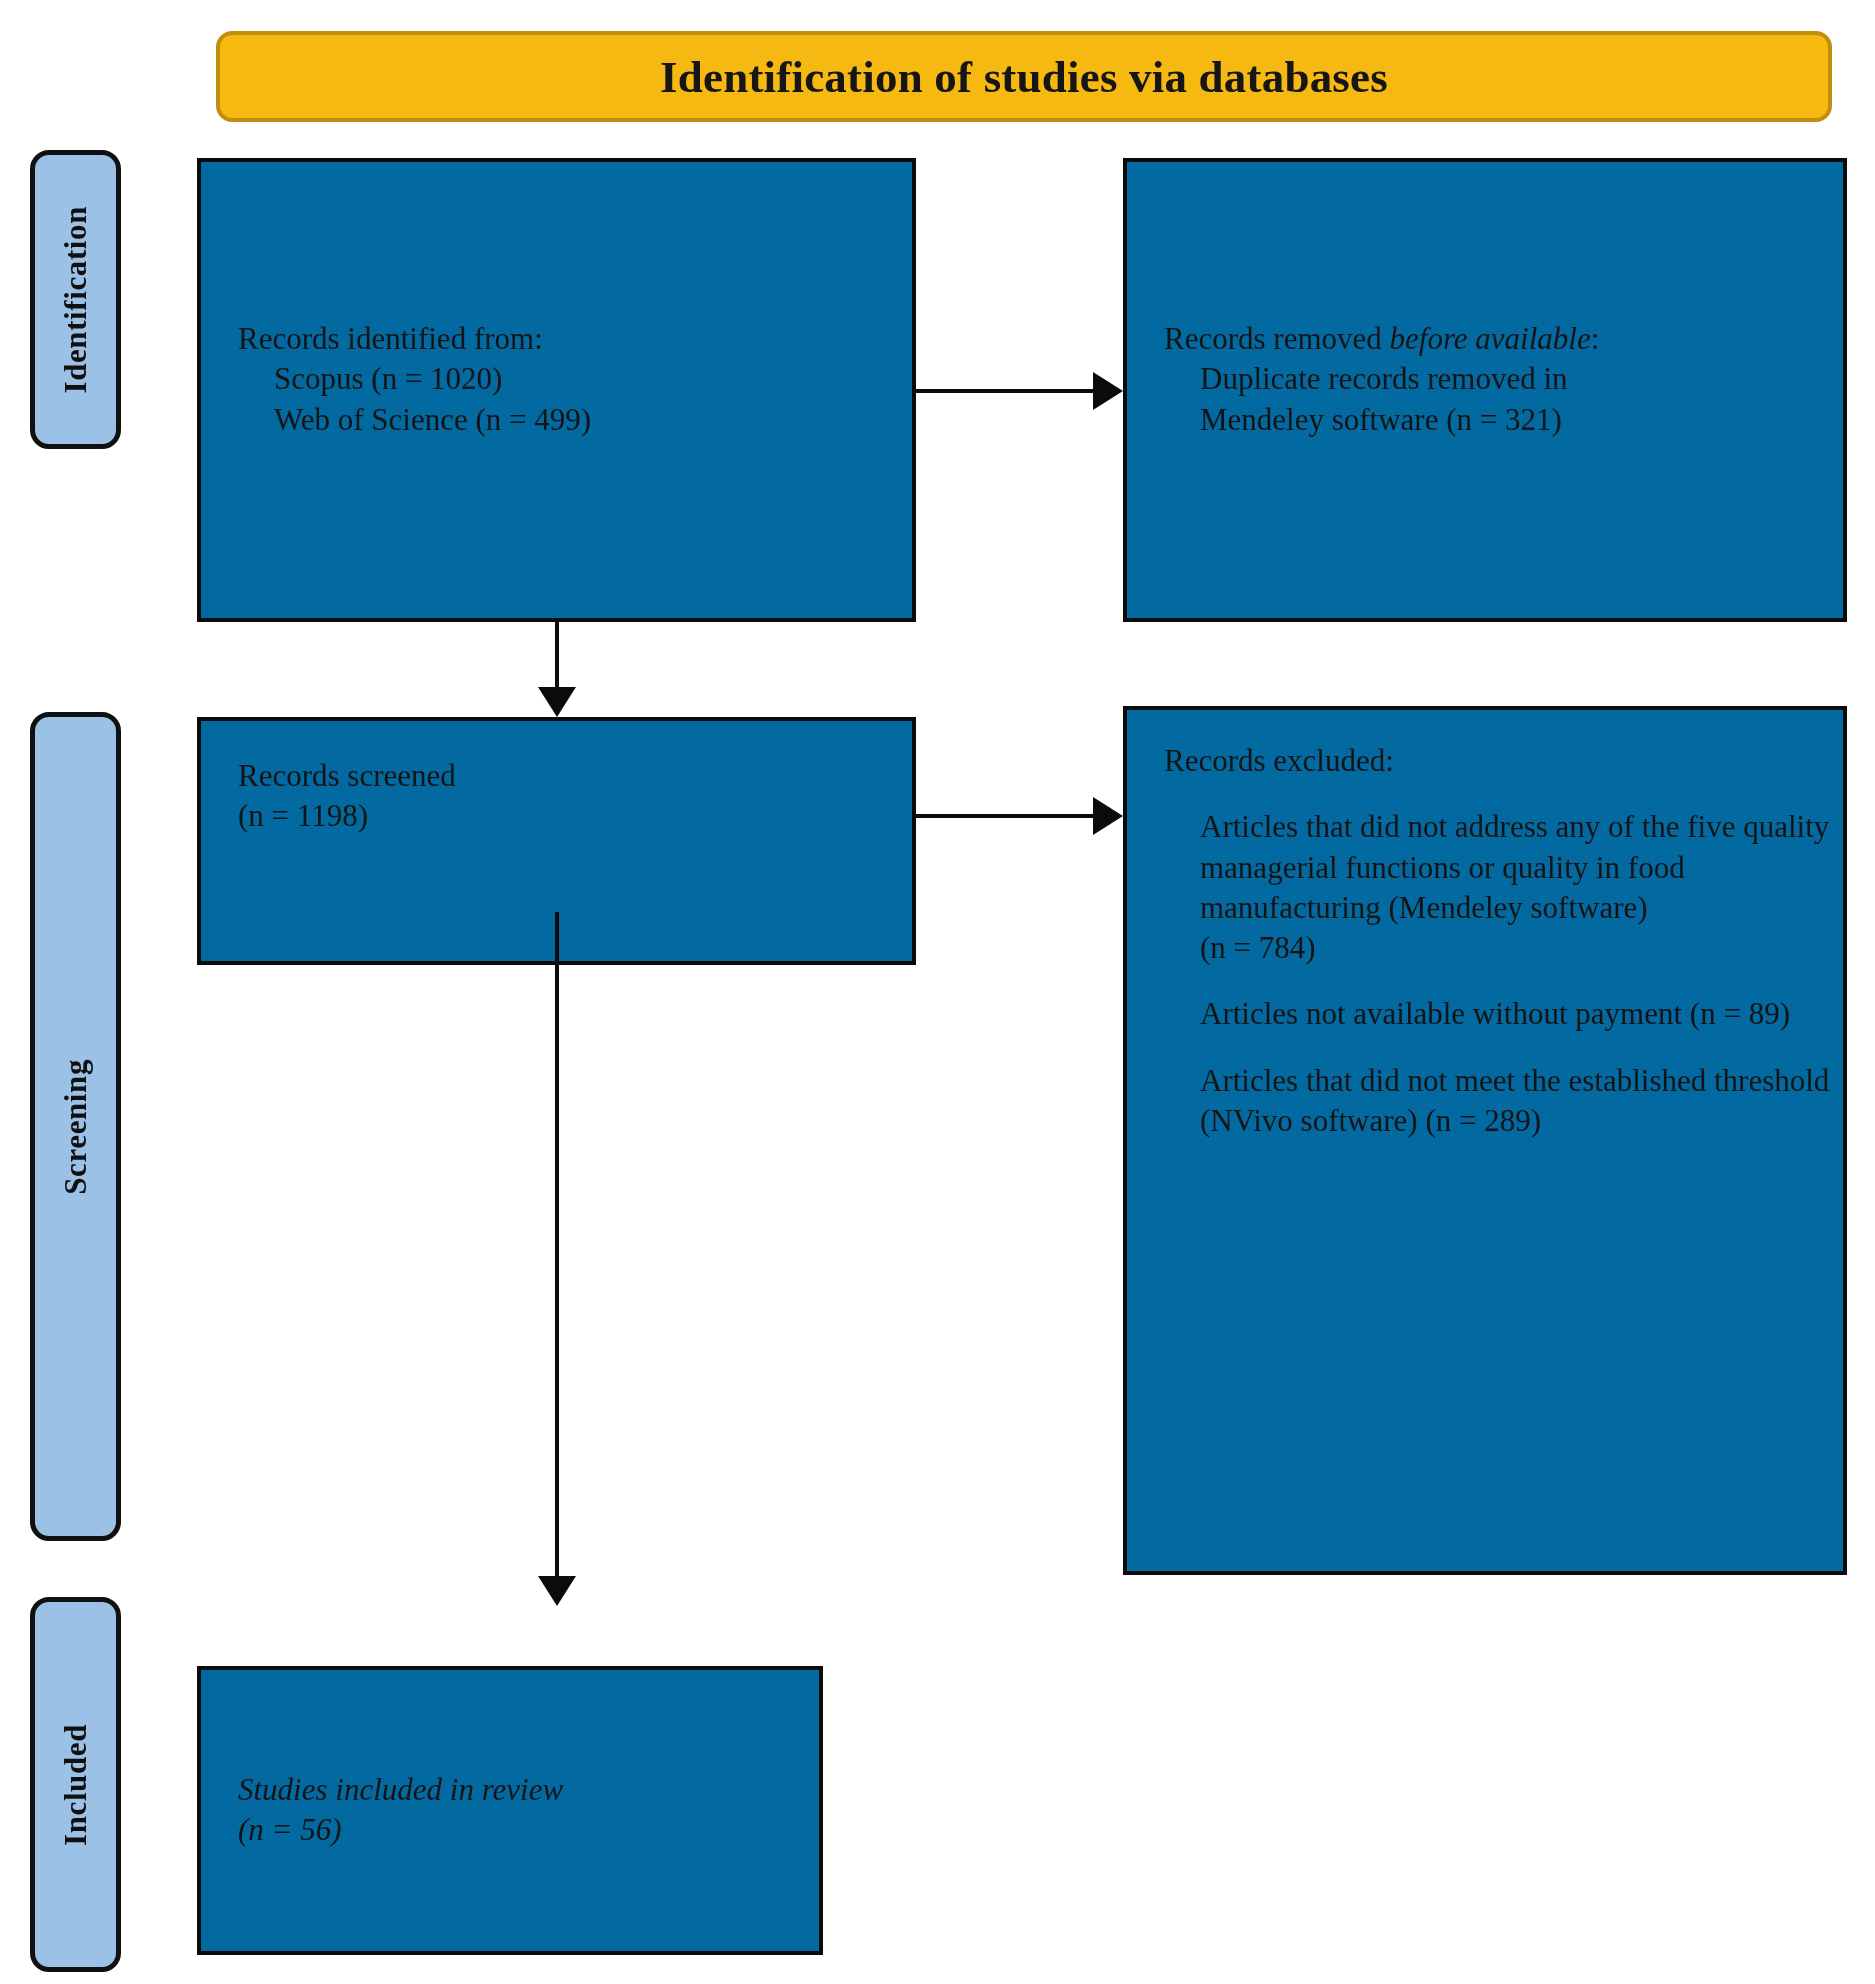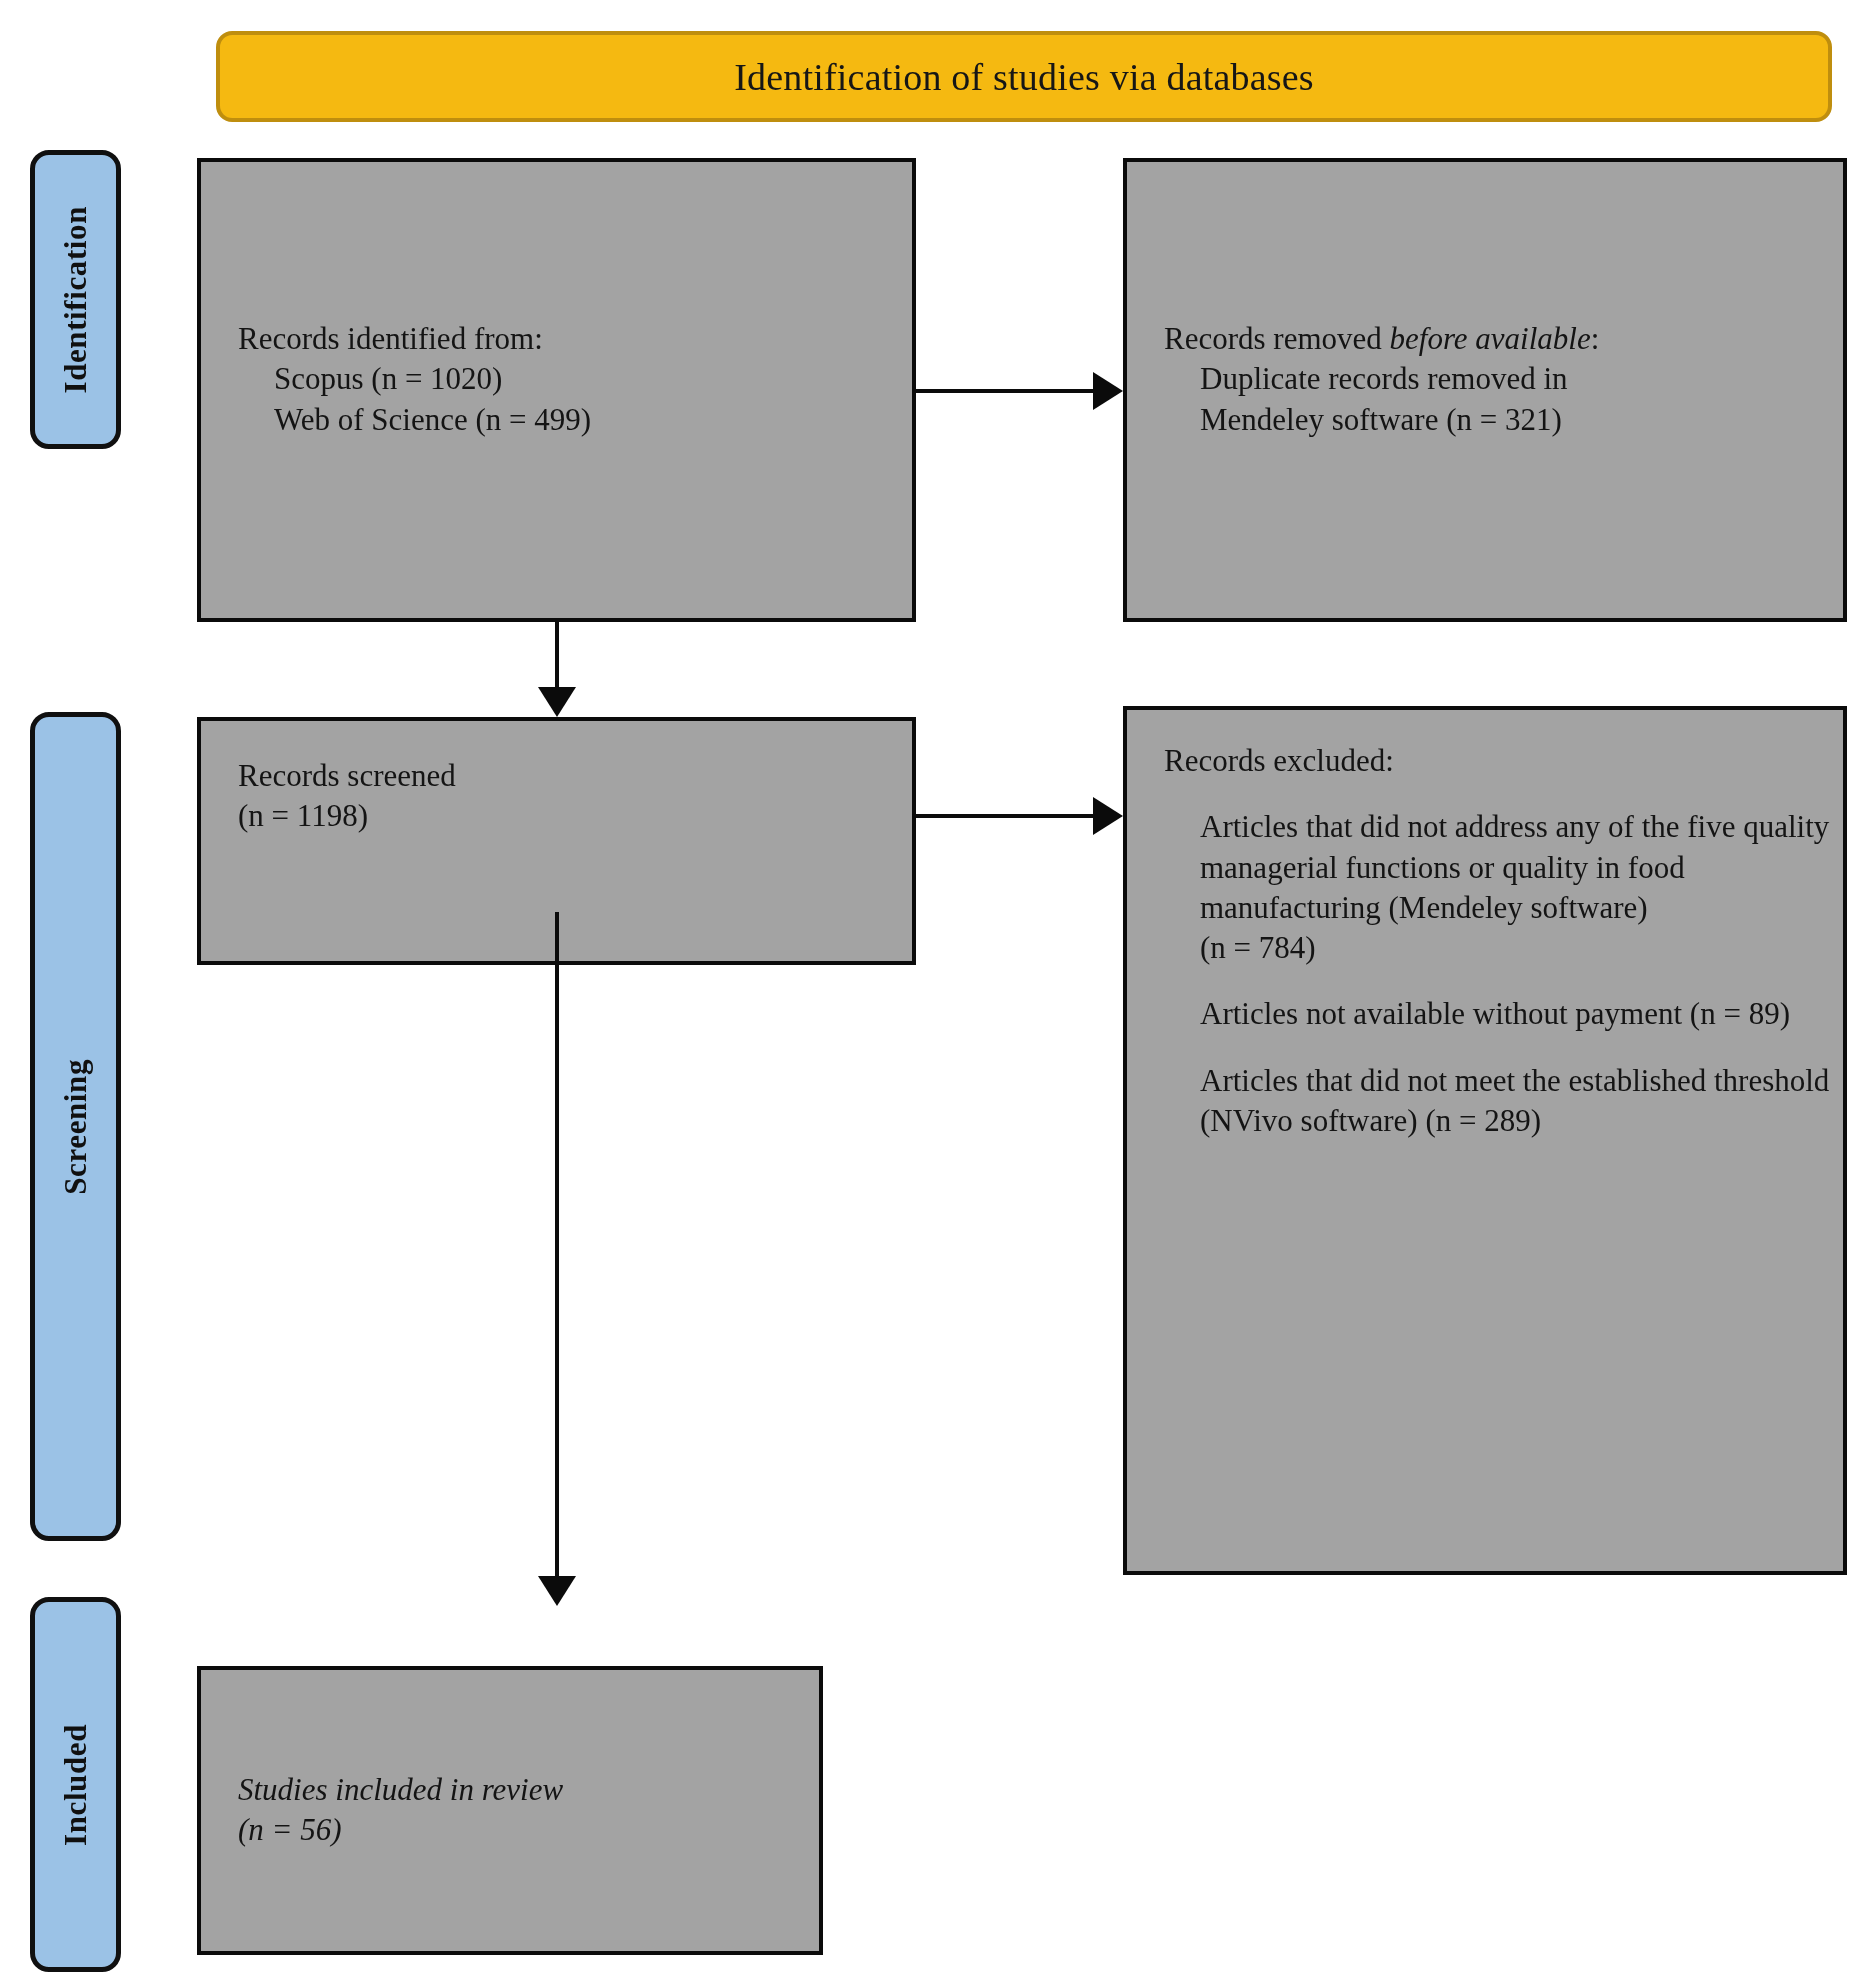--- a/index.html
+++ b/index.html
@@ -28,22 +28,22 @@
     height: 91px;
     background: #F5B911;
     border: 4.4px solid #BF8E0E;
     border-radius: 16.2px;
     box-sizing: border-box;
     display: flex;
     align-items: center;
     justify-content: center;
   }
   .banner-text {
-    font-size: 38px;
-    font-weight: normal;
+    font-size: 45px;
+    font-weight: bold;
     color: #161616;
     letter-spacing: 0.2px;
     text-align: center;
   }
 
   
   .phase {
     position: absolute;
     left: 30px;
     width: 91px;
@@ -64,21 +64,21 @@
     letter-spacing: 0.6px;
     white-space: nowrap;
   }
   #phase-identification { top: 150px;  height: 299px; }
   #phase-screening      { top: 712px; height: 829px; }
   #phase-included       { top: 1597px; height: 375px; }
 
   
   .box {
     position: absolute;
-    background: #a3a3a3;
+    background: #0369a1;
     border: 4.4px solid #0B0B0B;
     box-sizing: border-box;
   }
   .box-inner {
     padding: 0;
     font-size: 31px;
     line-height: 1.30;
     color: #141414;
   }
   .box p {

